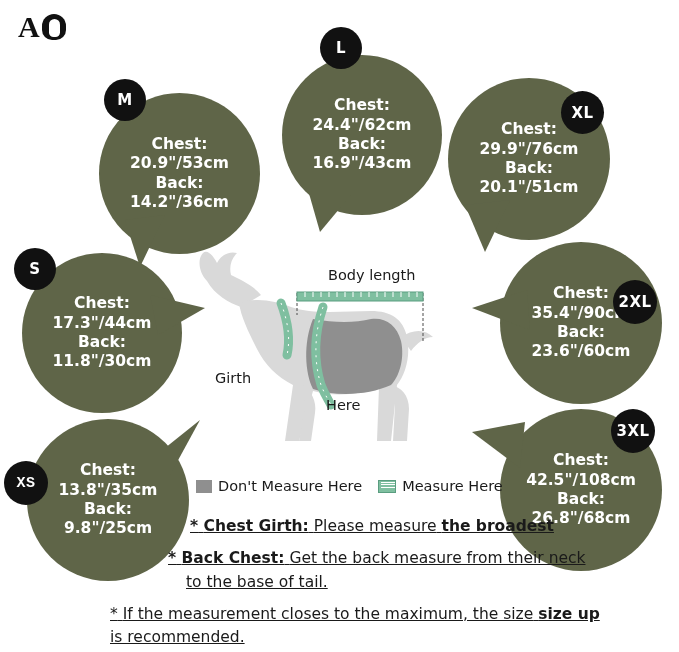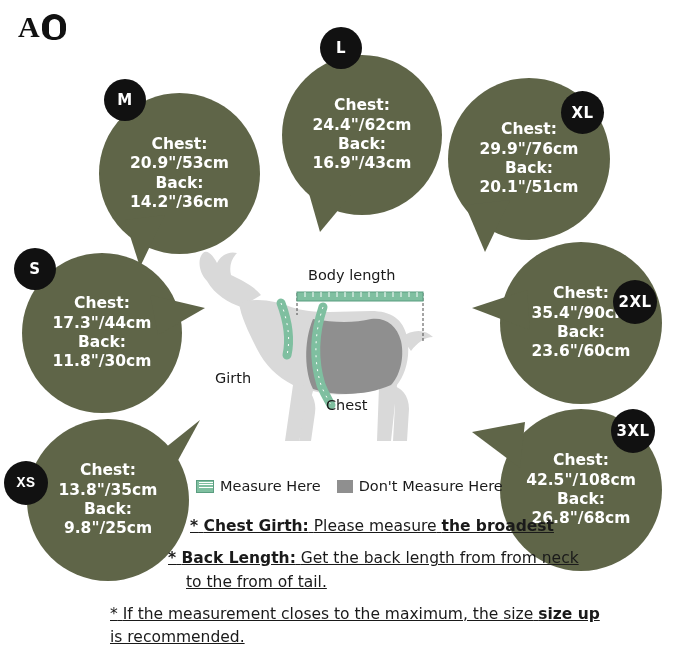--- a/index.html
+++ b/index.html
@@ -296,49 +296,49 @@
       <path d="M86,58 C92,74 96,92 92,110" stroke="#7fbfa0" stroke-width="9" fill="none" stroke-linecap="round"></path>
       <path d="M86,58 C92,74 96,92 92,110" stroke="#ffffff" stroke-width="1" fill="none" stroke-dasharray="2,5"></path>
     </g>
 
     <g>
       <path d="M128,62 C120,86 118,114 126,140 C130,150 134,156 136,160" stroke="#7fbfa0" stroke-width="9" fill="none" stroke-linecap="round"></path>
       <path d="M128,62 C120,86 118,114 126,140 C130,150 134,156 136,160" stroke="#ffffff" stroke-width="1" fill="none" stroke-dasharray="2,5"></path>
     </g>
   </svg>
 
-  <div class="label" style="left:113px; top:22px;">Body length</div>
+  <div class="label" style="left:133px; top:22px;">Body length</div>
   <div class="label" style="left:20px; top:125px;">Girth</div>
-  <div class="label" style="left:131px; top:152px;">Chest</div>
+  <div class="label" style="left:131px; top:152px;">Here</div>
 </div>
 
 <div class="legend">
+  <div class="item">
+    <span class="swatch-dont"></span>
+    <span>Don't Measure Here</span>
+  </div>
   <div class="item">
     <span class="swatch-measure"></span>
     <span>Measure Here</span>
-  </div>
-  <div class="item">
-    <span class="swatch-dont"></span>
-    <span>Don't Measure Here</span>
   </div>
 </div>
 
 <div class="notes">
   <div class="note note-1">
     <b><span>*</span>
     <span>Chest Girth:</span></b>
     <span>Please measure</span>
     <b><span>the broadest</span></b><br>
   </div>
 
   <div class="note note-2">
     <b><span>*</span>
-    <span>Back Length:</span></b>
-    <span>Get the back length from from neck</span><br>
-    <span style="padding-left:18px">to the from of tail.</span>
+    <span>Back Chest:</span></b>
+    <span>Get the back measure from their neck</span><br>
+    <span style="padding-left:18px">to the base of tail.</span>
   </div>
 
   <div class="note note-3">
     <span>*</span>
     <span>If the measurement closes to the maximum, the size</span>
     <b><span>size up</span></b><br>
     <span>is recommended.</span>
   </div>
 </div>
 

